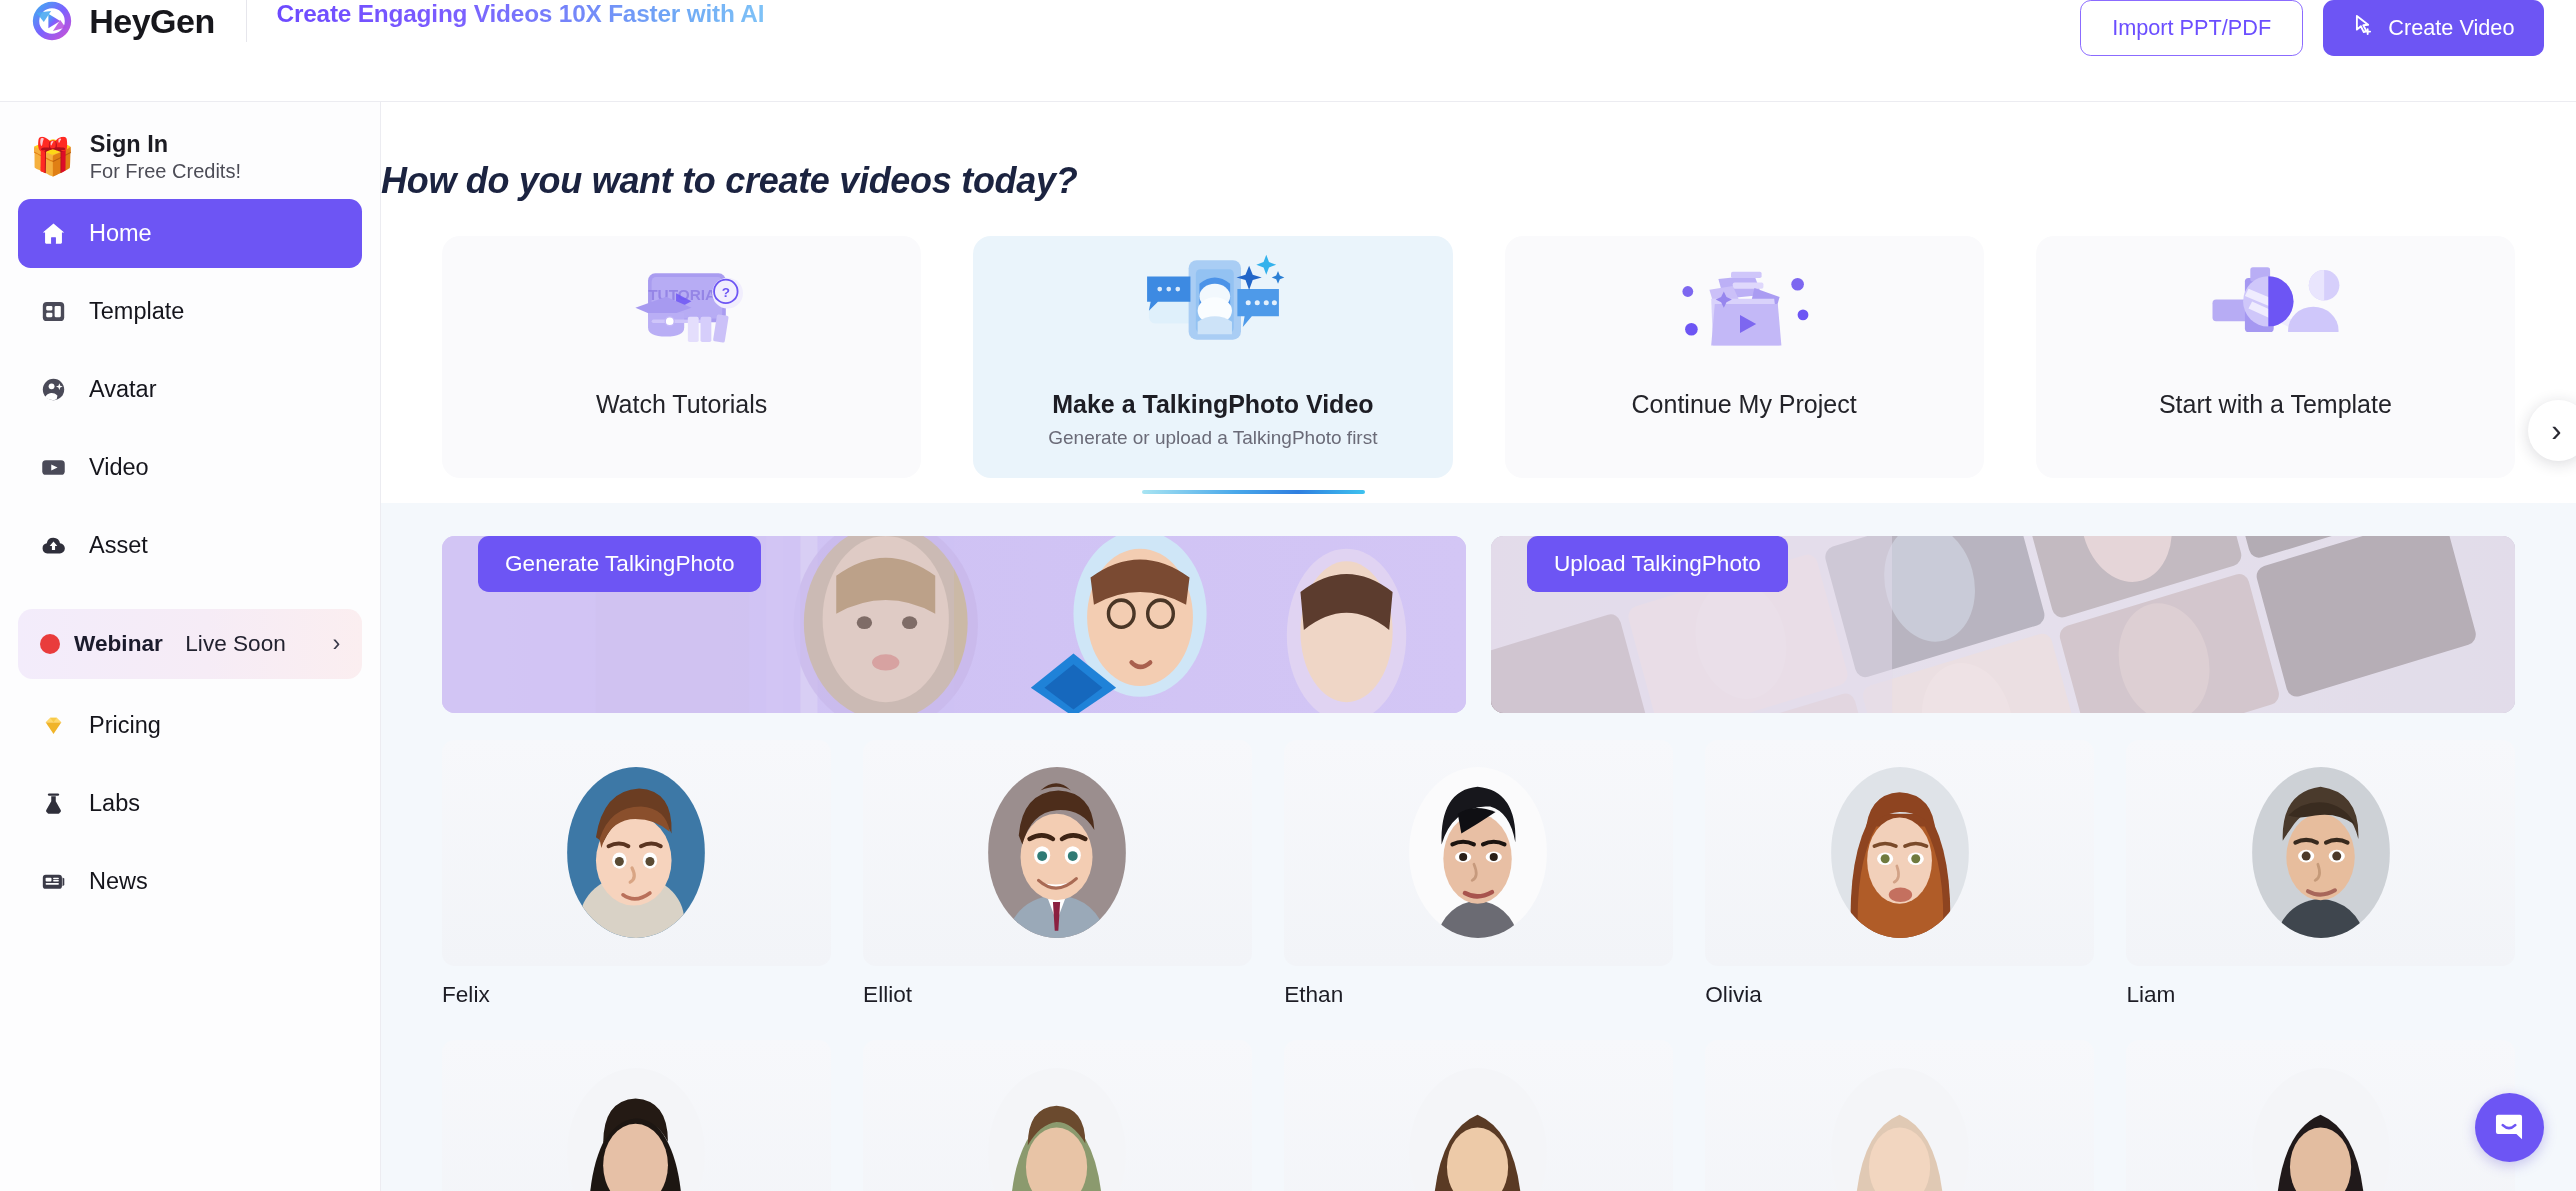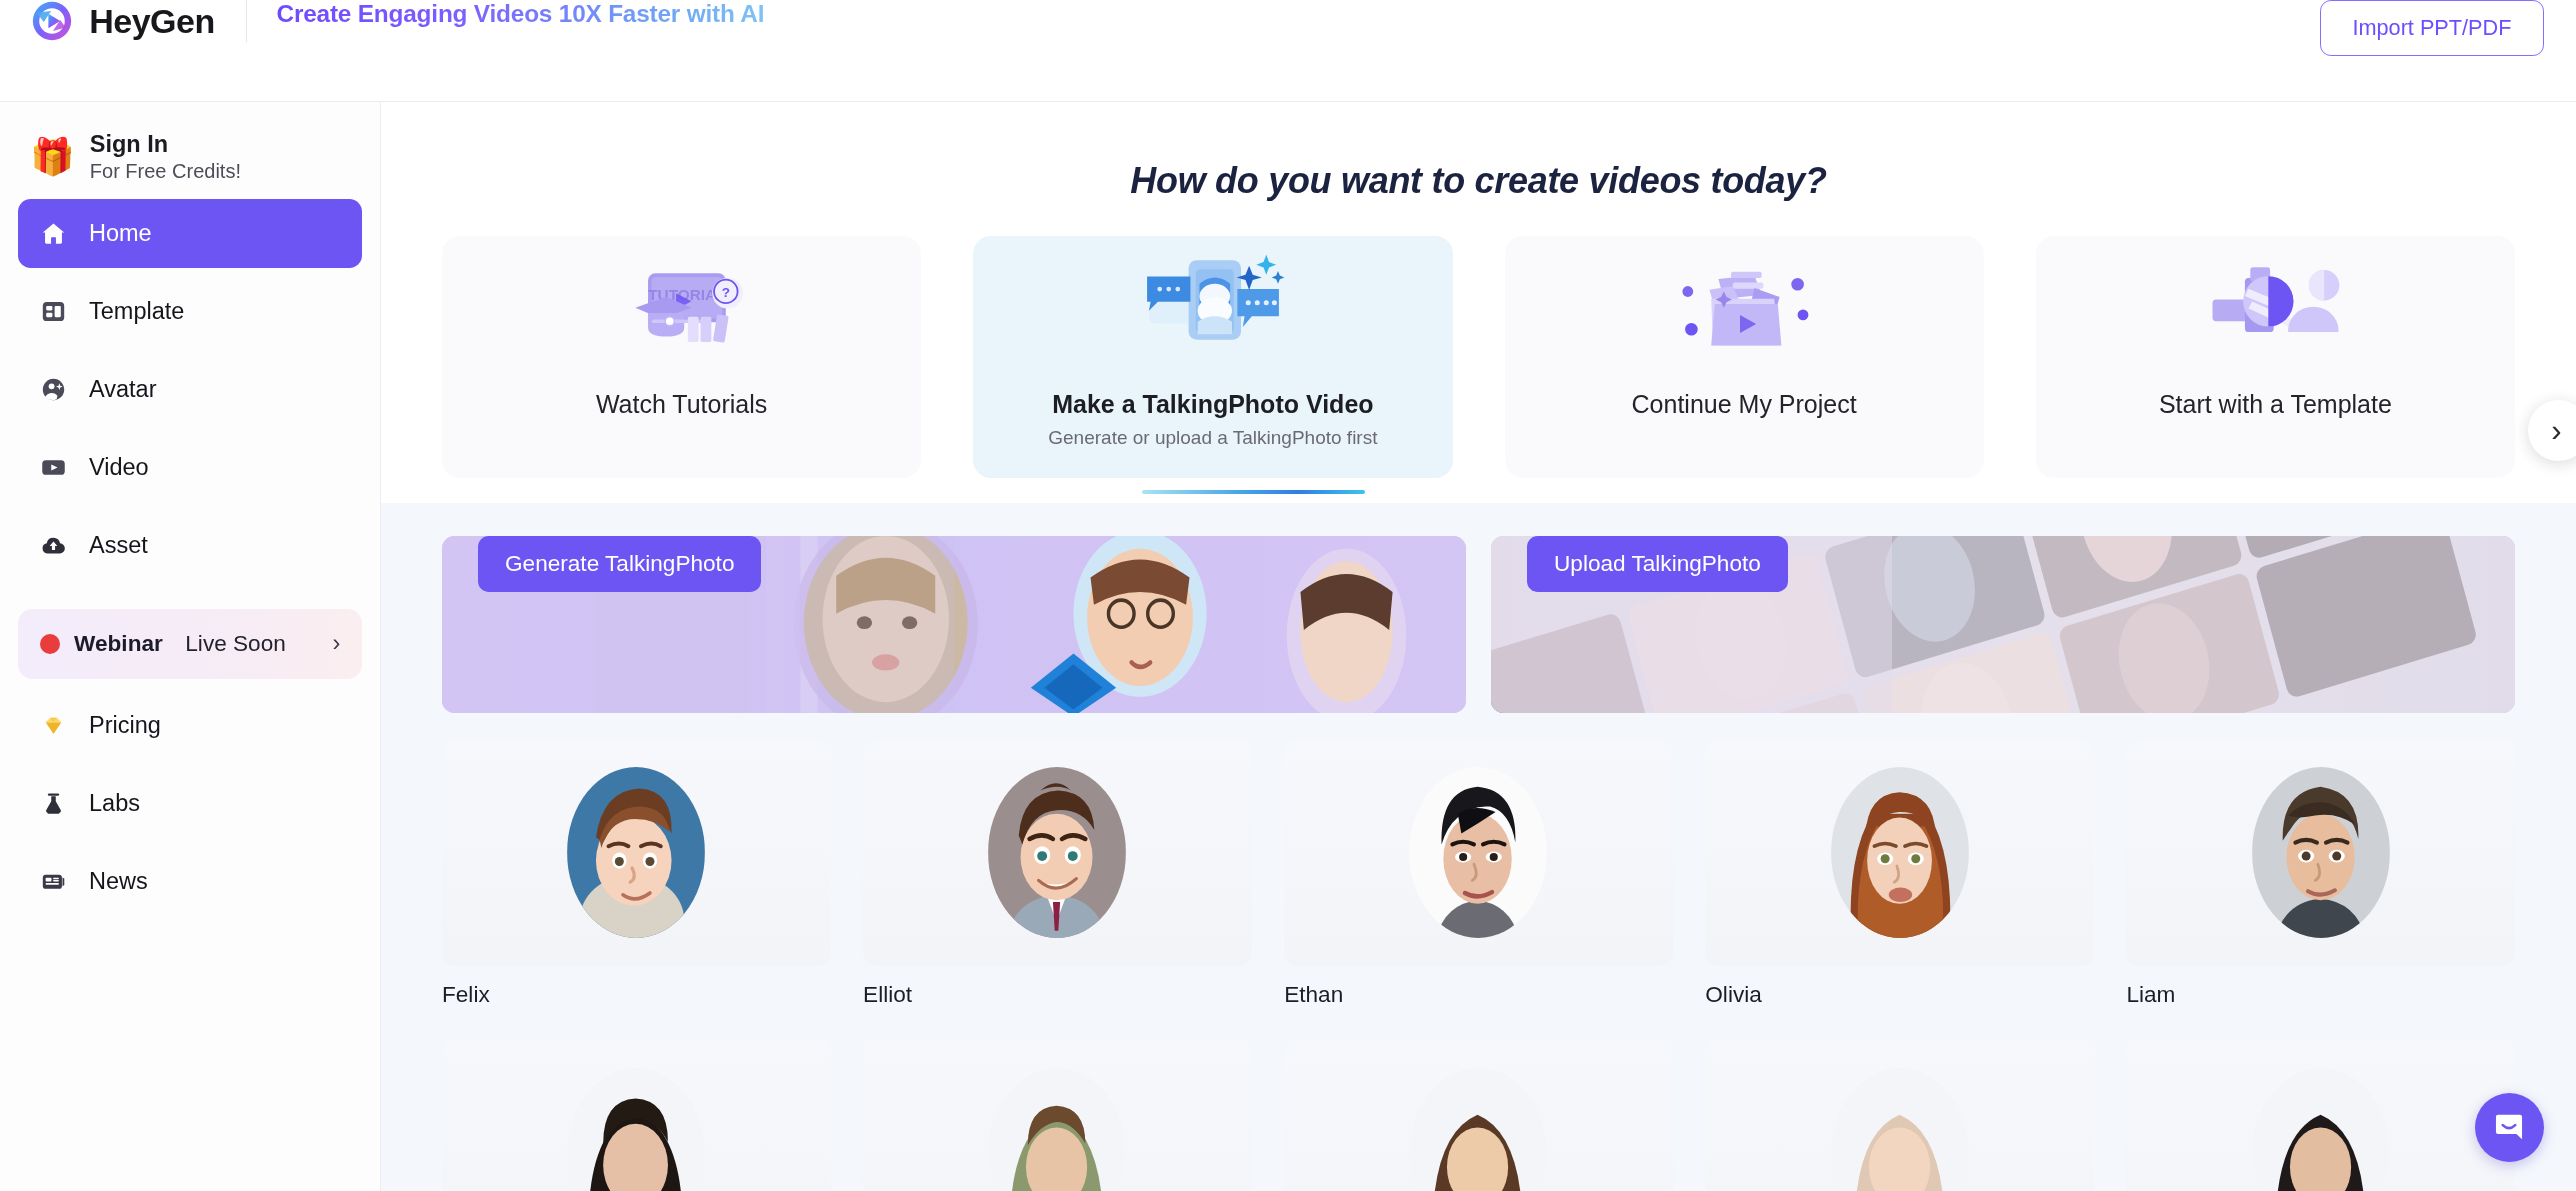--- a/index.html
+++ b/index.html
@@ -90,21 +90,21 @@
   
   .main {
     flex: 1; min-width: 0; position: relative;
     background: #fff; border-top: 0.9px solid #ececf1;
     overflow: hidden;
   }
   .hero {
     background: #ffffff; padding: 58px 0 0 0; position: relative;
   }
   .hero-title {
-    text-align: center; font-size: 36px; font-weight: 700; font-style: italic;
+    font-size: 36px; font-weight: 700; font-style: italic;
     color: #1b2340; letter-spacing: -0.3px;
   }
   .cards-row {
     display: flex; gap: 52px; padding: 34px 61px 0 61px;
     position: relative; align-items: flex-start;
   }
   .opt-card {
     flex: 1; height: 242px; border-radius: 18px;
     background: #fafafc; cursor: pointer;
     display: flex; flex-direction: column; align-items: center;
@@ -197,20 +197,29 @@
           <path d="M6 14 L22 12 L14 24 Z" fill="#4aa8f2" opacity="0.9"></path>
           <path d="M38 30 L24 34 L32 22 Z" fill="#b44ee0" opacity="0.85"></path>
         </svg>
       </span>
       <span class="logo-text">HeyGen</span>
     </div>
     <div class="hdr-divider"></div>
     <div class="tagline">Create Engaging Videos 10X Faster with AI</div>
     <div class="hdr-spacer"></div>
     <button class="btn-import">Import PPT/PDF</button>
+    <button class="btn-create">
+      <span>
+        <svg width="23.5" height="23.5" viewBox="0 0 24 24" fill="none" stroke="#fff" stroke-width="1.9" stroke-linecap="round" stroke-linejoin="round">
+          <path d="M5 3 L5 17 L9 13.5 L12 19.5 L14.5 18 L11.5 12.5 L16.5 12 Z"></path>
+          <path d="M16 16.5 L16 21.5 M13.5 19 L18.5 19"></path>
+        </svg>
+      </span>
+      <span>Create Video</span>
+    </button>
   </div>
 
   <div class="body-row">
 
     <div class="sidebar">
 
       <div class="signin-row">
         <span class="gift-icon">🎁</span>
         <span class="signin-texts">
           <span class="signin-title">Sign In</span>

